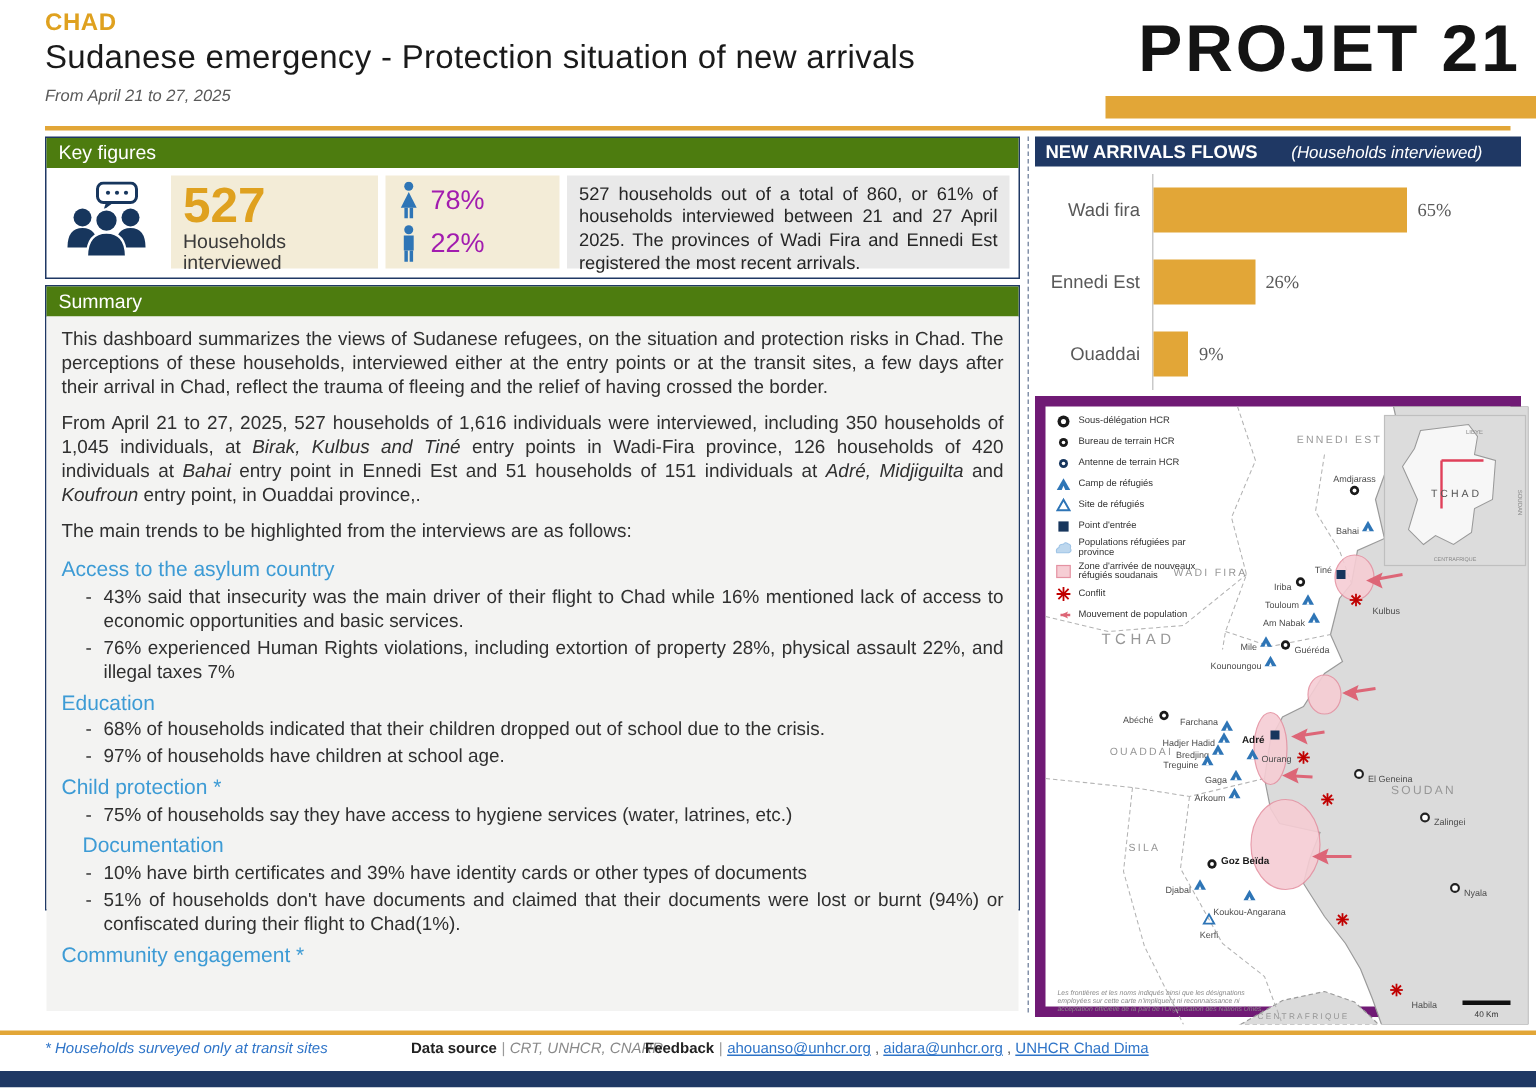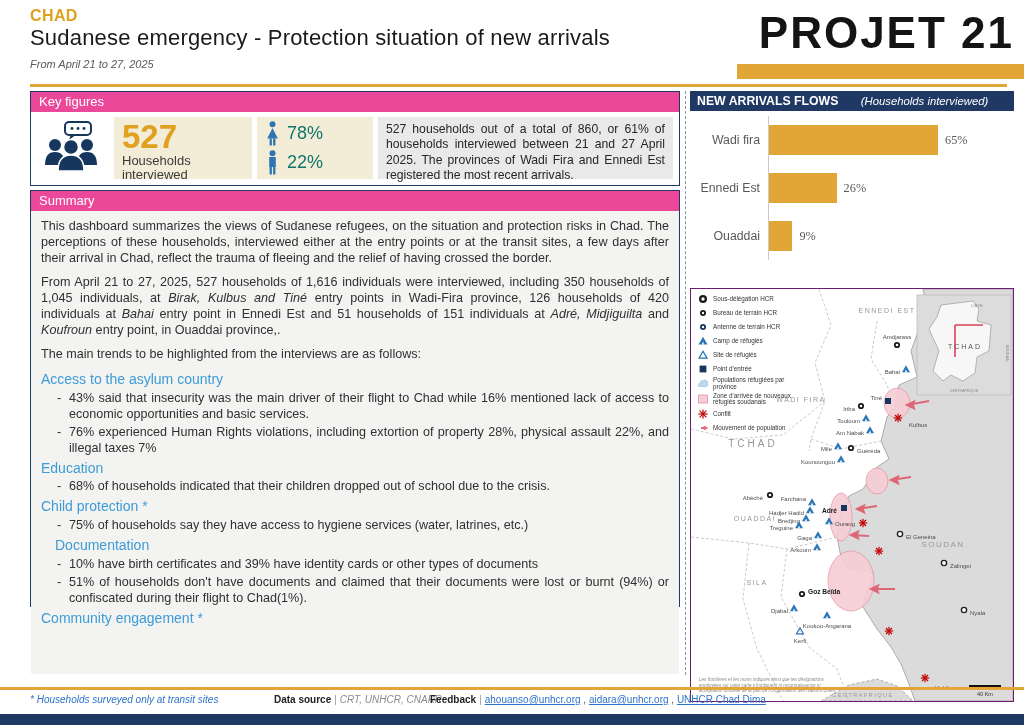--- a/index.html
+++ b/index.html
@@ -8,34 +8,34 @@
   
   .country{position:absolute;left:30px;top:7px;font-size:16px;font-weight:bold;color:#DFA11F;letter-spacing:.4px;}
   .title{position:absolute;left:30px;top:25px;font-size:22px;color:#1a1a1a;letter-spacing:.2px;}
   .period{position:absolute;left:30px;top:58px;font-size:11px;font-style:italic;color:#595959;}
   .logo{position:absolute;left:733px;top:8px;width:291px;font-size:44px;font-weight:900;color:#141414;
         letter-spacing:2px;text-align:right;padding-right:10px;box-sizing:border-box;}
   .logo-bar{position:absolute;left:737px;top:64px;width:287px;height:15px;background:#E2A637;}
   .header-line{position:absolute;left:30px;top:84px;width:977px;height:3px;background:#E2A637;}
   
   .section{position:absolute;border:1.5px solid #1F3864;box-sizing:border-box;background:#fff;}
-  .section-bar{background:#ec4899;color:#fff;height:20px;line-height:20px;padding-left:8px;font-size:13px;}
+  .section-bar{background:#4d7c0f;color:#fff;height:20px;line-height:20px;padding-left:8px;font-size:13px;}
   #kf-section{left:30px;top:91px;width:650px;height:95px;}
   #summary-section{left:30px;top:190px;width:650px;height:417px;}
   .col-divider{position:absolute;left:685px;top:91px;height:584px;border-left:1px dashed #1F3864;opacity:.55;}
   
   .kf-body{display:flex;gap:5px;padding:5px 6px;height:62px;align-items:stretch;}
   .kf-icon{width:72px;display:flex;align-items:center;justify-content:center;}
   .kf-stat{width:138px;background:#F3ECD7;padding:3px 8px;box-sizing:border-box;}
   .kf-value{font-size:33px;font-weight:bold;color:#DFA11F;line-height:1;}
   .kf-label{font-size:13px;color:#3a3a3a;line-height:1.1;margin-top:1px;}
   .kf-gender{width:116px;background:#F3ECD7;padding:2px 8px;box-sizing:border-box;
              display:flex;flex-direction:column;justify-content:space-around;}
   .kf-gender-row{display:flex;align-items:center;gap:7px;}
-  .kf-pct{font-size:18px;color:#0f766e;}
+  .kf-pct{font-size:18px;color:#a21caf;}
   .kf-text{flex:1;background:#E9E9E9;padding:5px 8px;font-size:12.2px;line-height:1.25;
            color:#262626;text-align:justify;}
   
   .summary-body{background:#F3F3F2;height:463px;box-sizing:border-box;padding:8px 10px 4px 10px;
                 font-size:12.6px;line-height:1.27;color:#303030;text-align:justify;overflow:hidden;}
   .para{margin:0 0 8px 0;}
   .sec-heading{color:#3D9BD5;font-size:14px;margin:3px 0 2px 0;text-align:left;}
   .sec-heading.indent{margin-left:14px;}
   ul.bullets{list-style:none;margin:0 0 3px 0;padding:0 0 0 28px;}
   ul.bullets li{position:relative;margin:0 0 2px 0;}
@@ -45,22 +45,22 @@
              color:#fff;line-height:20px;padding-left:7px;box-sizing:border-box;font-size:12.3px;}
   #flows-bar .t1{font-weight:bold;}
   #flows-bar .t2{font-style:italic;font-size:11.3px;margin-left:19px;}
   #chart{position:absolute;left:690px;top:116px;width:324px;height:146px;}
   .bar-row{height:48px;display:flex;align-items:center;}
   .bar-label{width:70px;text-align:right;font-size:12.3px;color:#595959;padding-right:8px;flex:none;}
   .bar-track{flex:1;height:100%;border-left:1px solid #C9C9C9;display:flex;align-items:center;}
   .bar-fill{height:30px;background:#E2A637;flex:none;}
   .bar-value{font-size:12.3px;color:#595959;margin-left:7px;font-family:Liberation Serif, serif;}
   
-  #map{position:absolute;left:690px;top:264px;width:324px;height:414px;border:1px solid #701a75;
-       box-sizing:border-box;background:#fff;margin-top:24px;}
+  #map{position:absolute;left:690px;top:264px;width:324px;height:414px;border:7px solid #701a75;
+       box-sizing:border-box;background:#fff;}
   #map svg{display:block;}
   #legend{position:absolute;left:6px;top:4px;width:104px;}
   .legend-item{display:flex;align-items:center;gap:4px;margin-bottom:2px;}
   .legend-item .lg-ic{width:12px;height:12px;flex:none;}
   .legend-item .lg-tx{font-size:6.3px;line-height:1.08;color:#333;}
   
   .footer-line{position:absolute;left:0;top:687px;width:1024px;height:3px;background:#E2A637;}
   .foot{position:absolute;top:694px;font-size:10px;white-space:nowrap;}
   .foot b{color:#222;}
   .foot .sep{color:#9a9a9a;margin:0 3px;}
@@ -140,20 +140,21 @@
       </div>
     <div>
         <div class="sec-heading">Access to the asylum country</div>
         <ul class="bullets">
           <li>43% said that insecurity was the main driver of their flight to Chad while 16% mentioned lack of access to economic opportunities and basic services.</li>
           <li>76% experienced Human Rights violations, including extortion of property 28%, physical assault 22%, and illegal taxes 7%</li>
         </ul>
         <div class="sec-heading">Education</div>
         <ul class="bullets">
           <li>68% of households indicated that their children dropped out of school due to the crisis.</li>
+          <li>97% of households have children at school age.</li>
         </ul>
         <div class="sec-heading">Child protection *</div>
         <ul class="bullets">
           <li>75% of households say they have access to hygiene services (water, latrines, etc.)</li>
         </ul>
         <div class="sec-heading indent">Documentation</div>
         <ul class="bullets">
           <li>10% have birth certificates and 39% have identity cards or other types of documents</li>
           <li>51% of households don't have documents and claimed that their documents were lost or burnt (94%) or confiscated during their flight to Chad(1%).</li>
         </ul>

